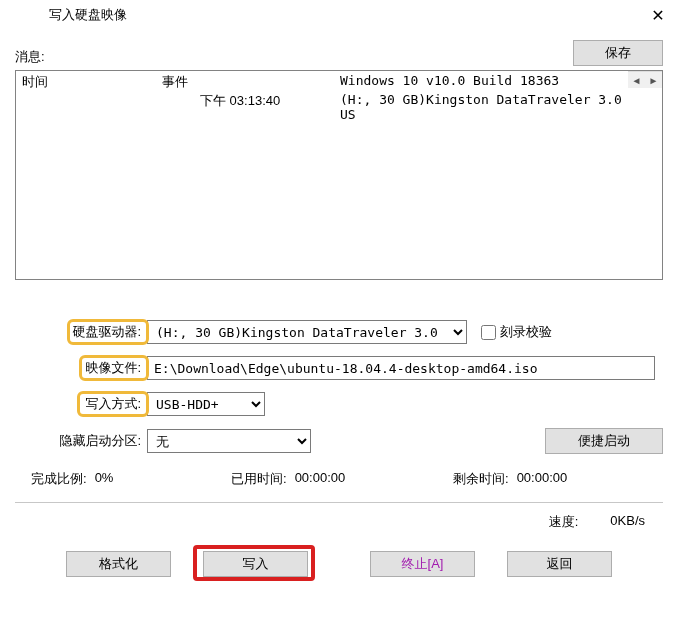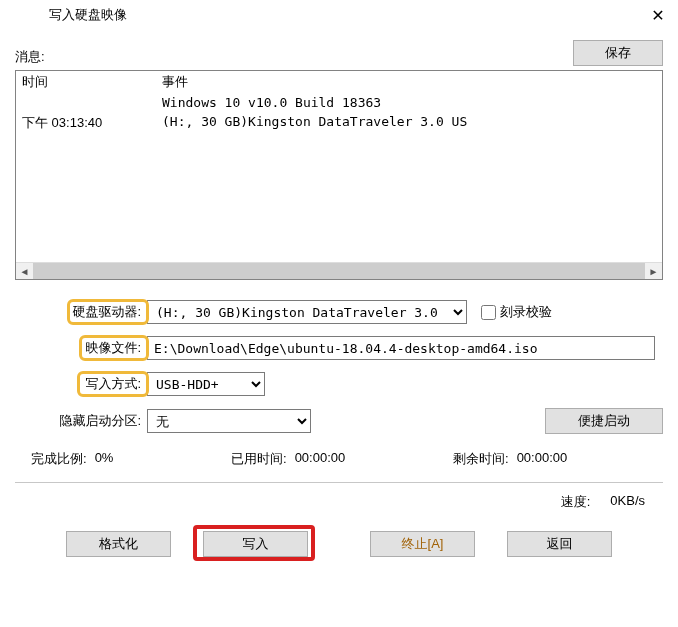--- a/index.html
+++ b/index.html
@@ -45,26 +45,26 @@
   .btn {
     height: 26px;
     min-width: 90px;
     background: #e1e1e1;
     border: 1px solid #adadad;
     font-size: 13px;
     font-family: inherit;
     cursor: pointer;
     padding: 0 8px;
   }
-  .btn.disabled { color: #a16207; cursor: default; margin-left: 30px; }
+  .btn.disabled { color: #a21caf; cursor: default; margin-left: 30px; }
   .logbox {
     border: 1px solid #828282;
     height: 210px;
     display: flex;
-    flex-direction: column;
+    flex-direction: row;
     background: #fff;
   }
   .loghead, .logline {
     display: flex;
     padding: 2px 6px;
     font-size: 13px;
   }
   .col-time { width: 140px; flex-shrink: 0; }
   .col-event { flex: 1; font-family: "SimSun", monospace; }
   .logbody { flex: 1; overflow: hidden; }
@@ -80,21 +80,21 @@
     background: #f0f0f0;
     display: flex;
     align-items: center;
     justify-content: center;
     font-size: 10px;
     color: #555;
   }
   .hscroll .track { flex: 1; background: #e8e8e8; position: relative; }
   .hscroll .thumb { position: absolute; left: 0; top: 0; bottom: 0; width: 100%; background: #cdcdcd; }
   .form {
-    margin-top: 20px;
+    margin-top: 40px;
   }
   .formrow {
     display: flex;
     align-items: center;
     margin-bottom: 12px;
   }
   .label {
     width: 132px;
     text-align: right;
     padding-right: 6px;
@@ -152,21 +152,21 @@
     border: none;
     border-top: 1px solid #c7c7c7;
     margin: 14px 0 6px 0;
   }
   .speedrow {
     text-align: center;
     padding-right: 18px;
     padding-top: 4px;
     display: flex;
     justify-content: flex-end;
-    gap: 20px;
+    gap: 32px;
   }
   .btnrow {
     display: flex;
     justify-content: center;
     gap: 32px;
     margin-top: 20px;
   }
   .btnrow .btn { min-width: 105px; }
   .red-mark {
     position: absolute;

